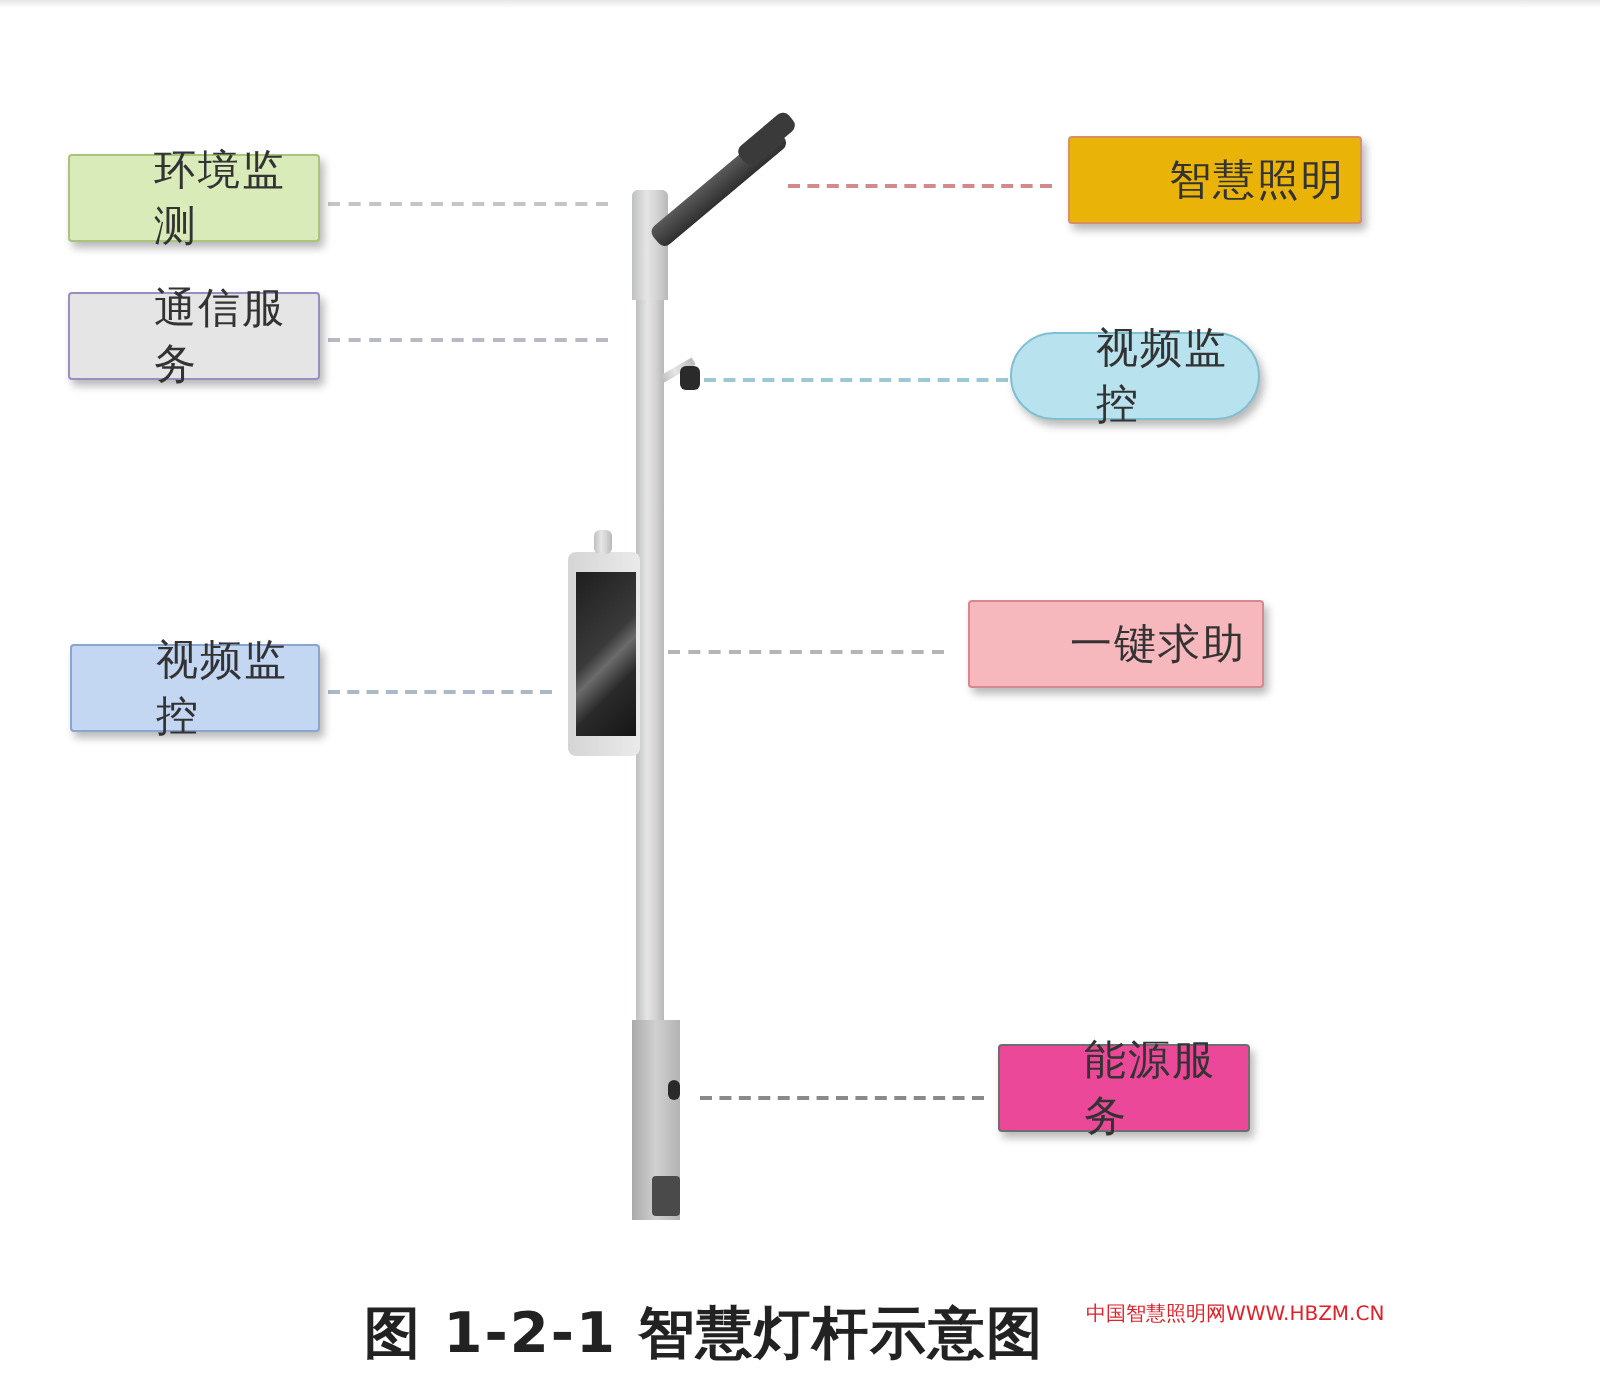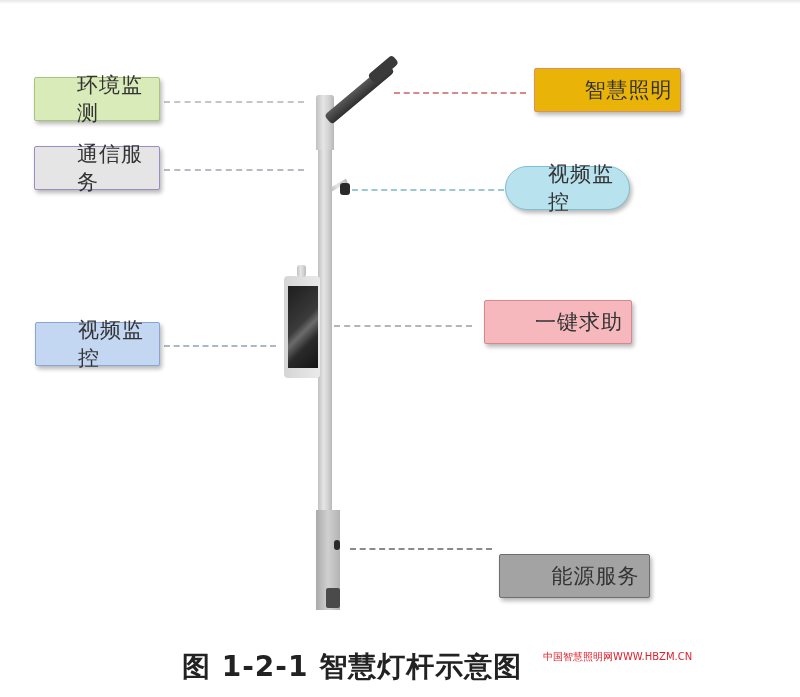--- a/index.html
+++ b/index.html
@@ -56,16 +56,16 @@
 <div class="dash" style="left:352px;top:189px;width:152px;border-color:#9cc7d4;"></div>
 <div class="dash" style="left:334px;top:325px;width:138px;border-color:#b5b5b5;"></div>
 <div class="dash" style="left:350px;top:548px;width:142px;border-color:#8a8a8a;"></div>
 
 <div class="label" style="left:34px;top:77px;width:126px;background:#d9ebb8;border-color:#a9c47c;">环境监测</div>
 <div class="label" style="left:34px;top:146px;width:126px;background:#e5e5e5;border-color:#9b8dc4;">通信服务</div>
 <div class="label" style="left:35px;top:322px;width:125px;background:#c3d6f2;border-color:#8aa5cf;">视频监控</div>
 <div class="label" style="left:534px;top:68px;width:147px;background:#eab308;border-color:#d89068;">智慧照明</div>
 <div class="label" style="left:505px;top:166px;width:125px;background:#b8e2ee;border-color:#7fbfd2;border-radius:22px;">视频监控</div>
 <div class="label" style="left:484px;top:300px;width:148px;background:#f6b7bd;border-color:#d68891;">一键求助</div>
-<div class="label" style="left:499px;top:522px;width:151px;background:#a3a3a3;border-color:#6e6e6e;margin-top:32px;">能源服务</div>
+<div class="label" style="left:499px;top:522px;width:126px;background:#ec4899;border-color:#6e6e6e;">能源服务</div>
 
 <div class="caption">图 1-2-1  智慧灯杆示意图</div>
 <div class="watermark">中国智慧照明网WWW.HBZM.CN</div>
 
 </body></html>

